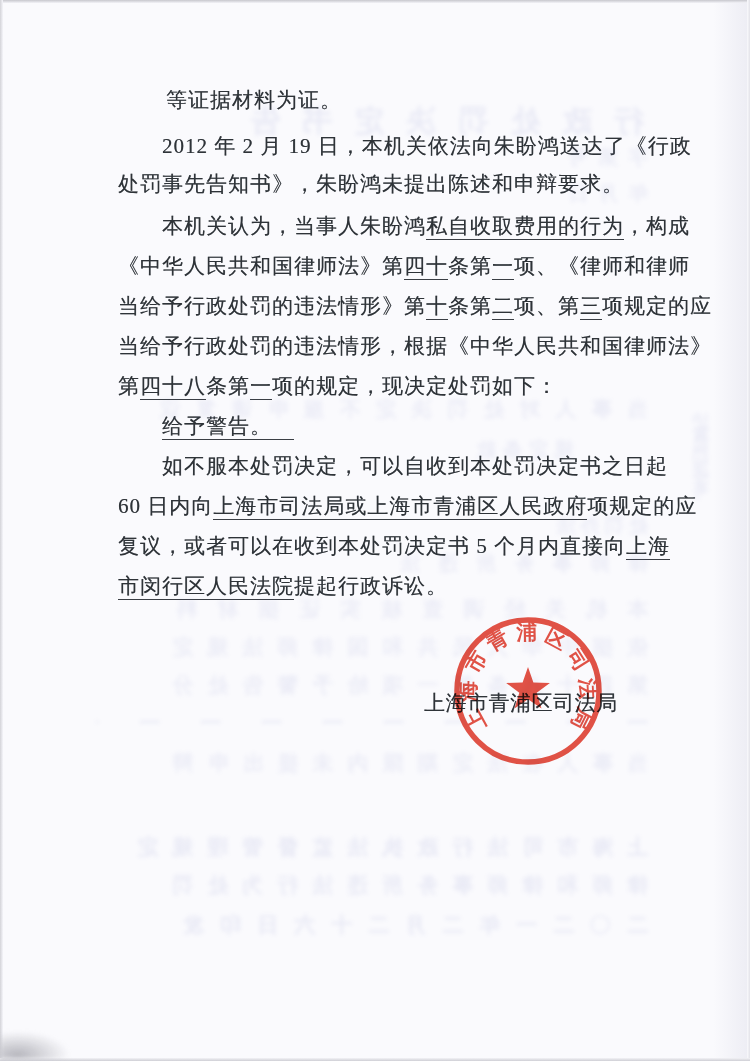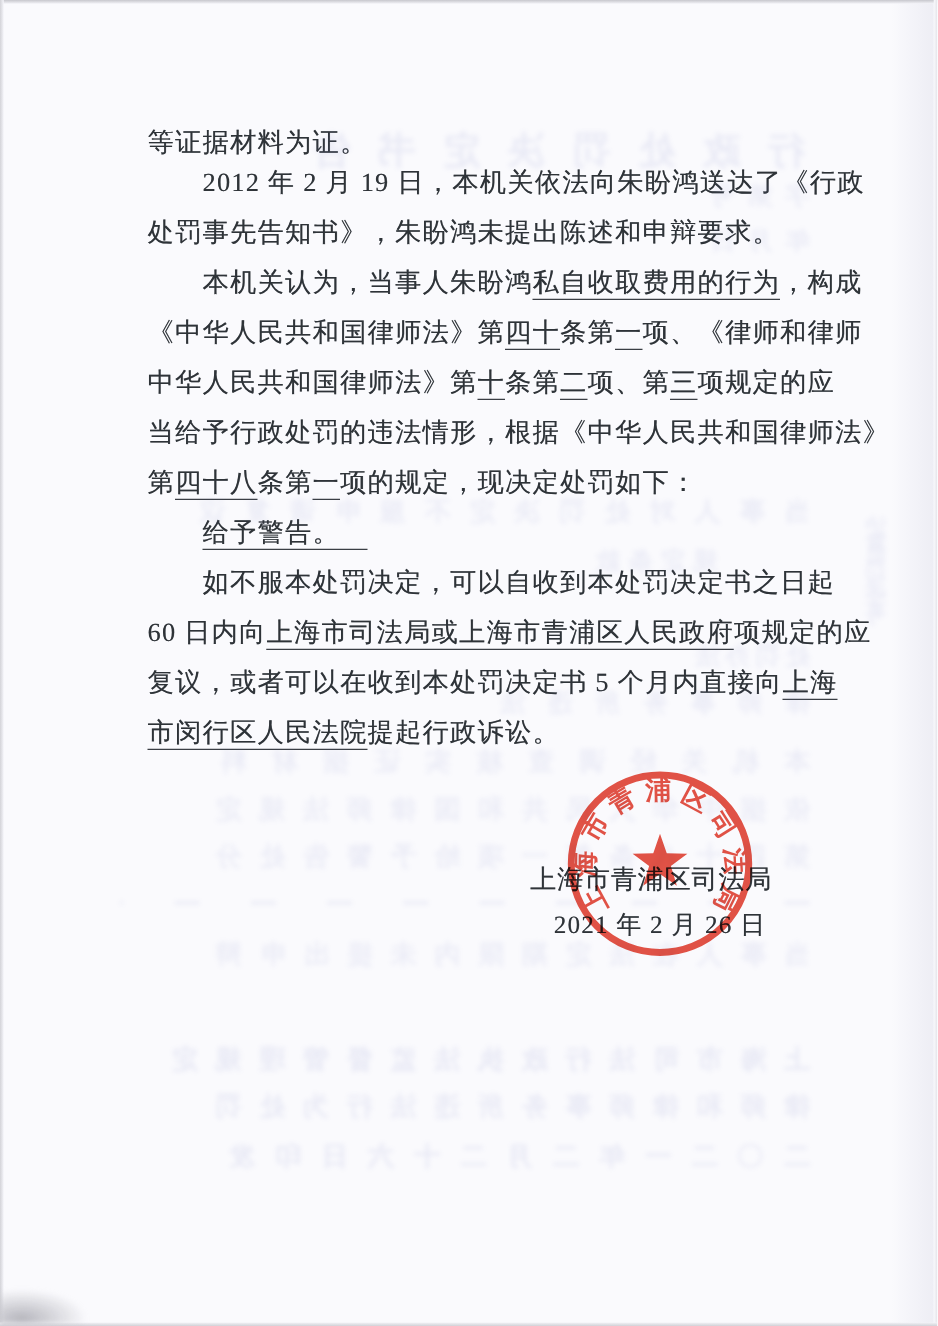--- a/index.html
+++ b/index.html
@@ -95,37 +95,36 @@
       <div class="bleed b9">第四十八条第一项给予警告处分</div>
       <div class="bleed b10">一一一一一一一一一一</div>
       <div class="bleed b11">当事人在法定期限内未提出申辩</div>
       <div class="bleed b12">上海市司法行政执法监督管理规定</div>
       <div class="bleed b13">律师和律师事务所违法行为处罚</div>
       <div class="bleed b14">二〇二一年二月二十六日印发</div>
       <div class="bleed b15">沪青司罚决字号</div>
     </div>
 
   <div id="doc-lines">
-      <div class="doc-line" style="top: 94px;"><span class="">等证据材料为证。</span></div>
+      <div class="doc-line" style="top: 80px; margin-left: 48px;"><span class="">等证据材料为证。</span></div>
       <div class="doc-line indent" style="top: 126px;"><span class="">2012 年 2 月 19 日，本机关依法向朱盼鸿送达了《行政</span></div>
-      <div class="doc-line" style="top: 166px;"><span class="">处罚事先告知书》，朱盼鸿未提出陈述和申辩要求。</span></div>
+      <div class="doc-line" style="top: 166px; font-family: Liberation Mono, monospace;"><span class="">处罚事先告知书》，朱盼鸿未提出陈述和申辩要求。</span></div>
       <div class="doc-line indent" style="top: 206px;"><span class="">本机关认为，当事人朱盼鸿</span><span class="seg-u">私自收取费用的行为</span><span class="">，构成</span></div>
       <div class="doc-line" style="top: 246px;"><span class="">《中华人民共和国律师法》第</span><span class="seg-u">四十</span><span class="">条第</span><span class="seg-u">一</span><span class="">项、《律师和律师</span></div>
-      <div class="doc-line" style="top: 286px;"><span class="">中华人民共和国律师法》第</span><span class="seg-u">十</span><span class="">条第</span><span class="seg-u">二</span><span class="">项、第</span><span class="seg-u">三</span><span class="">项规定的应</span></div>
+      <div class="doc-line" style="top: 286px;"><span class="">当给予行政处罚的违法情形》第</span><span class="seg-u">十</span><span class="">条第</span><span class="seg-u">二</span><span class="">项、第</span><span class="seg-u">三</span><span class="">项规定的应</span></div>
       <div class="doc-line" style="top: 326px;"><span class="">当给予行政处罚的违法情形，根据《中华人民共和国律师法》</span></div>
       <div class="doc-line" style="top: 366px;"><span class="">第</span><span class="seg-u">四十八</span><span class="">条第</span><span class="seg-u">一</span><span class="">项的规定，现决定处罚如下：</span></div>
       <div class="doc-line indent" style="top: 406px;"><span class="seg-u">给予警告。　</span></div>
       <div class="doc-line indent" style="top: 446px;"><span class="">如不服本处罚决定，可以自收到本处罚决定书之日起</span></div>
       <div class="doc-line" style="top: 486px;"><span class="">60 日内向</span><span class="seg-u">上海市司法局或上海市青浦区人民政府</span><span class="">项规定的应</span></div>
       <div class="doc-line" style="top: 526px;"><span class="">复议，或者可以在收到本处罚决定书 5 个月内直接向</span><span class="seg-u">上海</span></div>
       <div class="doc-line" style="top: 566px;"><span class="seg-u">市闵行区人民法院</span><span class="">提起行政诉讼。</span></div>
     </div>
 
   <div class="sig-authority">上海市青浦区司法局</div>
-  <div class="sig-date">2021 年 2 月 26 日</div>
 
   <svg class="seal" viewBox="0 0 192 192" xmlns="http://www.w3.org/2000/svg">
     <circle cx="96" cy="94" r="71" fill="none" stroke="#e23b2c" stroke-width="5.5"></circle>
     <polygon fill="#e23b2c" points="96,70 101.4,85.6 117.9,85.9 104.7,95.8 109.5,111.6 96,102.2 82.5,111.6 87.3,95.8 74.1,85.9 90.6,85.6"></polygon>
     <defs>
       <path id="sealArc" d="M55.4,129.1 A53,53 0 1 1 136.6,129.1"></path>
     </defs>
     <text font-size="21" font-weight="600" fill="#e23b2c" font-family="Liberation Serif, DejaVu Serif, serif">
       <textPath href="#sealArc" startOffset="0" textLength="238" lengthAdjust="spacing">上海市青浦区司法局</textPath>
     </text>

